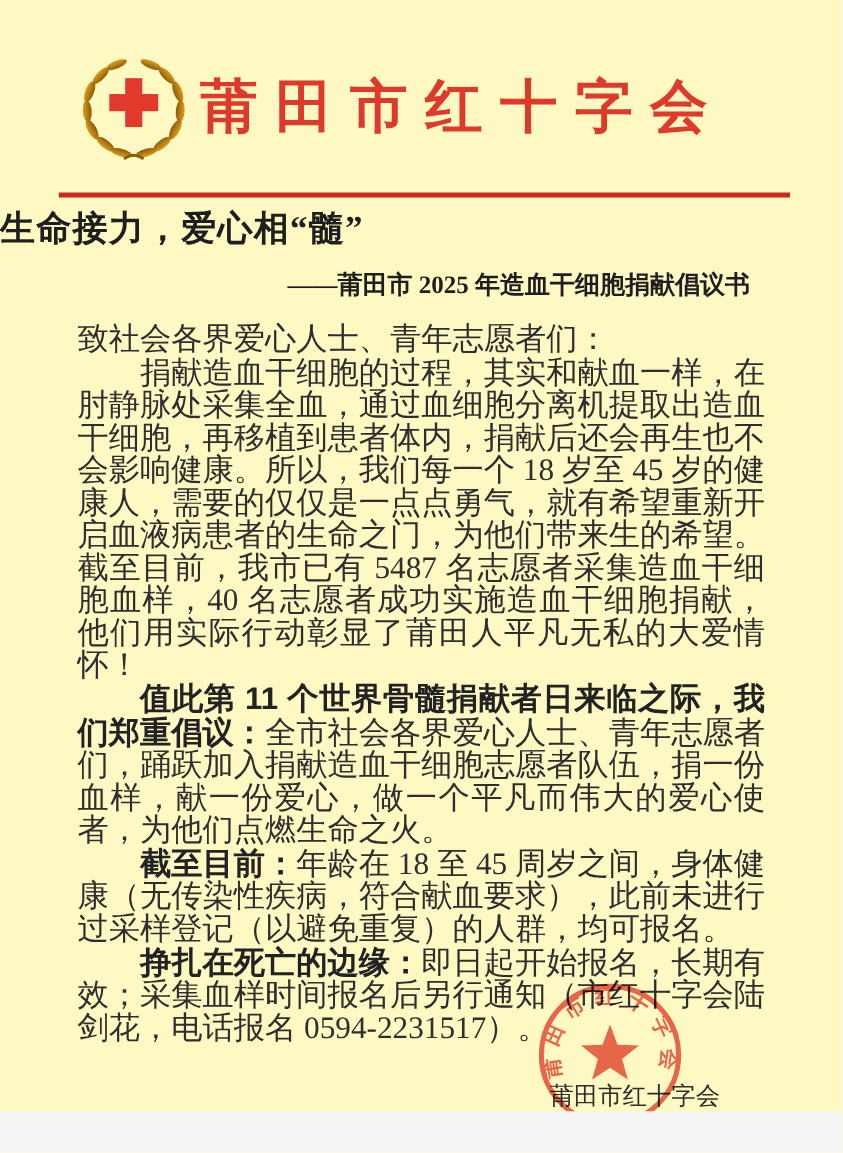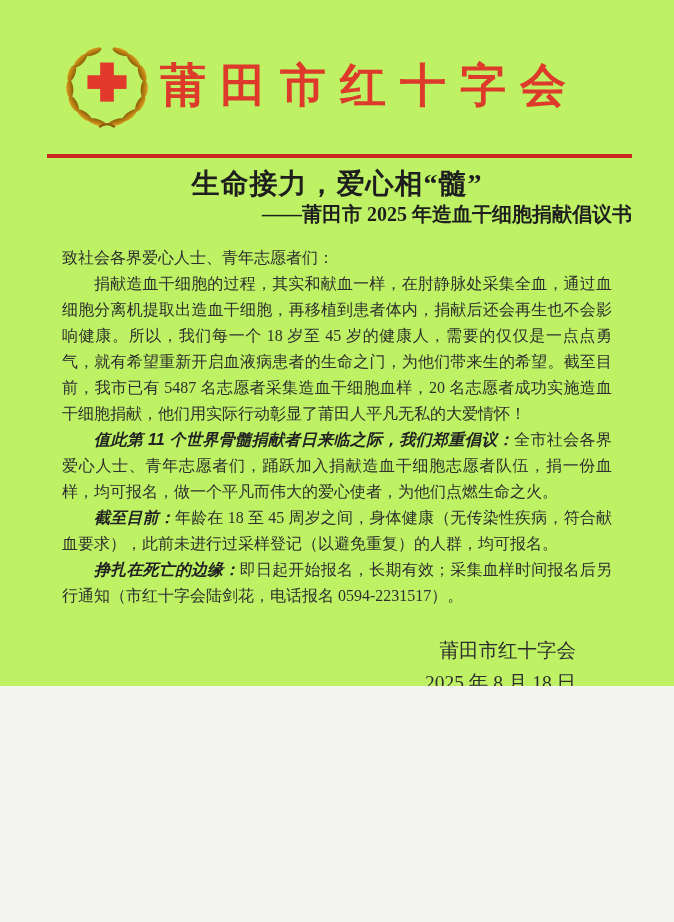--- a/index.html
+++ b/index.html
@@ -3,22 +3,22 @@
 <meta charset="utf-8">
 <style>
   html,body{margin:0;padding:0;}
   body{
     width:674px;height:922px;
     background:#f4f4f2;
     font-family:"Liberation Serif", serif;
   }
   .page{
     position:relative;
-    width:674px;height:686px;
-    background:#bef264;
+    width:674px;height:889px;
+    background:#fef9c3;
     overflow:hidden;
   }
   
   .letterhead{
     display:flex;align-items:center;
     padding:42px 0 0 58px;
     height:88px;
   }
   .logo{width:98px;height:90px;flex:0 0 auto;}
   .org-name{
@@ -31,52 +31,51 @@
     line-height:1;
   }
   .red-rule{
     height:4px;
     background:#c9281f;
     margin:24px 42px 0 47px;
   }
   
   .doc-title{
     margin-top:9px;
-    text-align:center;
+    text-align:left;
     font-size:28px;
     font-weight:700;
     color:#1e1e1e;
     letter-spacing:1px;
     line-height:34px;
   }
   .doc-subtitle{
     text-align:right;
-    padding-right:42px;
+    padding-right:74px;
     font-size:20px;
     font-weight:700;
     color:#1e1e1e;
     line-height:26px;
-    margin-top:0;
+    margin-top:14px;
   }
   
   .body-text{
     margin:18px 62px 0 62px;
-    font-size:16px;
+    font-size:25px;
     line-height:26px;
     color:#2e2e2e;
     text-align:justify;
   }
   .body-text p{margin:0;}
   .salutation{text-indent:0;}
   .para{text-indent:2em;}
   .lead{
     font-weight:700;
     font-family:"Liberation Sans", sans-serif;
     color:#222;
-    font-style:italic;
   }
   
   .signature{
     margin-top:26px;
     padding-right:98px;
     text-align:right;
     font-size:19.5px;
     color:#2e2e2e;
     line-height:32px;
     position:relative;
@@ -130,22 +129,22 @@
     <div class="org-name">莆田市红十字会</div>
   </div>
 
   <div class="red-rule"></div>
 
   <div class="doc-title">生命接力，爱心相“髓”</div>
   <div class="doc-subtitle">——莆田市 2025 年造血干细胞捐献倡议书</div>
 
   <div class="body-text">
     <p class="salutation">致社会各界爱心人士、青年志愿者们：</p>
-    <p class="para"><span class="lead"></span><span>捐献造血干细胞的过程，其实和献血一样，在肘静脉处采集全血，通过血细胞分离机提取出造血干细胞，再移植到患者体内，捐献后还会再生也不会影响健康。所以，我们每一个 18 岁至 45 岁的健康人，需要的仅仅是一点点勇气，就有希望重新开启血液病患者的生命之门，为他们带来生的希望。截至目前，我市已有 5487 名志愿者采集造血干细胞血样，20 名志愿者成功实施造血干细胞捐献，他们用实际行动彰显了莆田人平凡无私的大爱情怀！</span></p>
-    <p class="para"><span class="lead">值此第 11 个世界骨髓捐献者日来临之际，我们郑重倡议：</span><span>全市社会各界爱心人士、青年志愿者们，踊跃加入捐献造血干细胞志愿者队伍，捐一份血样，均可报名，做一个平凡而伟大的爱心使者，为他们点燃生命之火。</span></p>
+    <p class="para"><span class="lead"></span><span>捐献造血干细胞的过程，其实和献血一样，在肘静脉处采集全血，通过血细胞分离机提取出造血干细胞，再移植到患者体内，捐献后还会再生也不会影响健康。所以，我们每一个 18 岁至 45 岁的健康人，需要的仅仅是一点点勇气，就有希望重新开启血液病患者的生命之门，为他们带来生的希望。截至目前，我市已有 5487 名志愿者采集造血干细胞血样，40 名志愿者成功实施造血干细胞捐献，他们用实际行动彰显了莆田人平凡无私的大爱情怀！</span></p>
+    <p class="para"><span class="lead">值此第 11 个世界骨髓捐献者日来临之际，我们郑重倡议：</span><span>全市社会各界爱心人士、青年志愿者们，踊跃加入捐献造血干细胞志愿者队伍，捐一份血样，献一份爱心，做一个平凡而伟大的爱心使者，为他们点燃生命之火。</span></p>
     <p class="para"><span class="lead">截至目前：</span><span>年龄在 18 至 45 周岁之间，身体健康（无传染性疾病，符合献血要求），此前未进行过采样登记（以避免重复）的人群，均可报名。</span></p>
     <p class="para"><span class="lead">挣扎在死亡的边缘：</span><span>即日起开始报名，长期有效；采集血样时间报名后另行通知（市红十字会陆剑花，电话报名 0594-2231517）。</span></p>
   </div>
 
   <div class="signature">
     <div>莆田市红十字会</div>
     <div>2025 年 8 月 18 日</div>
   </div>
 
   <svg class="stamp" viewBox="0 0 116 116" aria-hidden="true">

